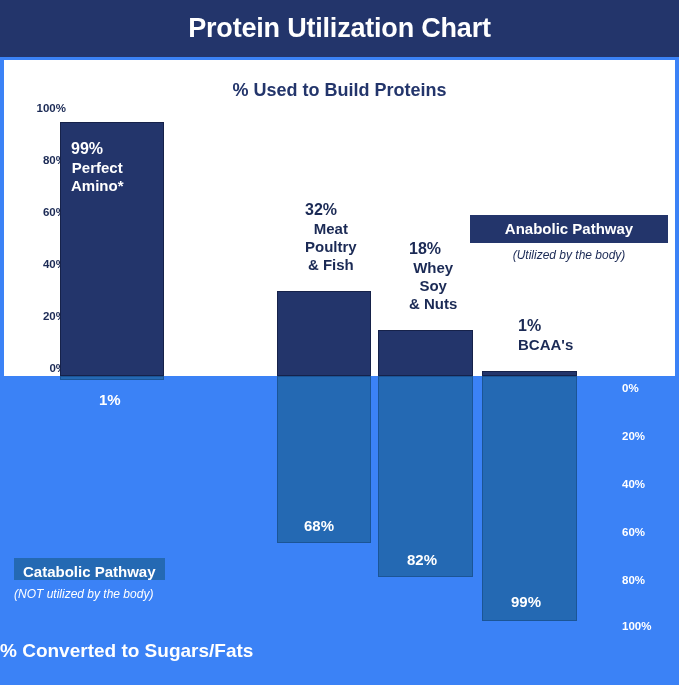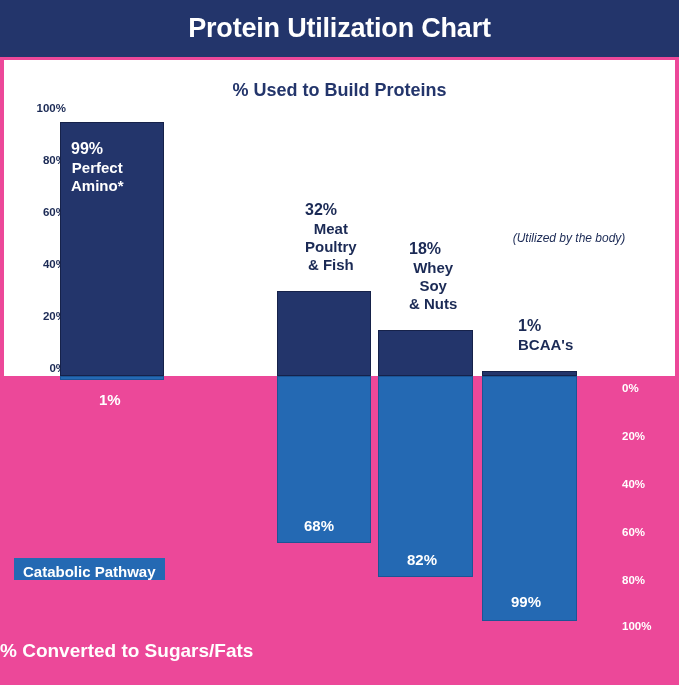--- a/index.html
+++ b/index.html
@@ -4,21 +4,21 @@
 <style>
   * { box-sizing: border-box; margin: 0; padding: 0; }
   html, body {
     width: 679px; height: 685px;
     font-family: "Liberation Sans", sans-serif;
     background: #ffffff;
   }
   #page {
     position: relative;
     width: 679px; height: 685px;
-    background: #ec4899;
+    background: #3b82f6;
     overflow: hidden;
   }
 
   
   #header {
     position: absolute; left: 0; top: 0;
     width: 679px; height: 57px;
     background: #23356b;
     display: flex; align-items: center; justify-content: center;
   }
@@ -63,21 +63,21 @@
   }
   #anabolic-badge {
     display: block;
     background: #23356b;
     color: #ffffff;
     font-size: 15px; font-weight: bold;
     padding: 5px 6px 6px;
   }
   #anabolic-note {
     display: block;
-    margin-top: 16px;
+    margin-top: 5px;
     color: #1b2a55;
     font-size: 12px;
     font-style: italic;
   }
 
   
   #plot { position: absolute; left: 0; top: 0; width: 679px; height: 685px; }
 
   .col { position: absolute; top: 0; height: 685px; }
 
@@ -162,20 +162,21 @@
     <div id="axis-left">
       <div class="tick" style="top:0px">100%</div>
       <div class="tick" style="top:52px">80%</div>
       <div class="tick" style="top:104px">60%</div>
       <div class="tick" style="top:156px">40%</div>
       <div class="tick" style="top:208px">20%</div>
       <div class="tick" style="top:260px">0%</div>
     </div>
 
     <div id="anabolic-badge-wrap">
+      <span id="anabolic-badge">Anabolic Pathway</span>
       <span id="anabolic-note">(Utilized by the body)</span>
     </div>
   </div>
 
   <div id="plot">
 
     <div class="col" style="left:60px; width:104px">
       <div class="bar-up" style="left:0; width:104px; top:122px; height:254px"></div>
       <div class="bar-down" style="left:0; width:104px; top:376px; height:4px"></div>
       <div class="lbl-up inside" style="left:11px; top:139px">
@@ -217,20 +218,21 @@
       <div class="lbl-up" style="left:36px; top:316px">
         <span class="pct">1%</span>
         <span class="nm">BCAA's</span>
       </div>
       <div class="lbl-down" style="left:29px; top:593px">99%</div>
     </div>
   </div>
 
   <div id="catabolic-badge-wrap">
     <span id="catabolic-badge">Catabolic Pathway</span>
+    <span id="catabolic-note">(NOT utilized by the body)</span>
   </div>
 
   <div id="axis-right">
     <div class="tick" style="top:12px">0%</div>
     <div class="tick" style="top:60px">20%</div>
     <div class="tick" style="top:108px">40%</div>
     <div class="tick" style="top:156px">60%</div>
     <div class="tick" style="top:204px">80%</div>
     <div class="tick" style="top:250px">100%</div>
   </div>

